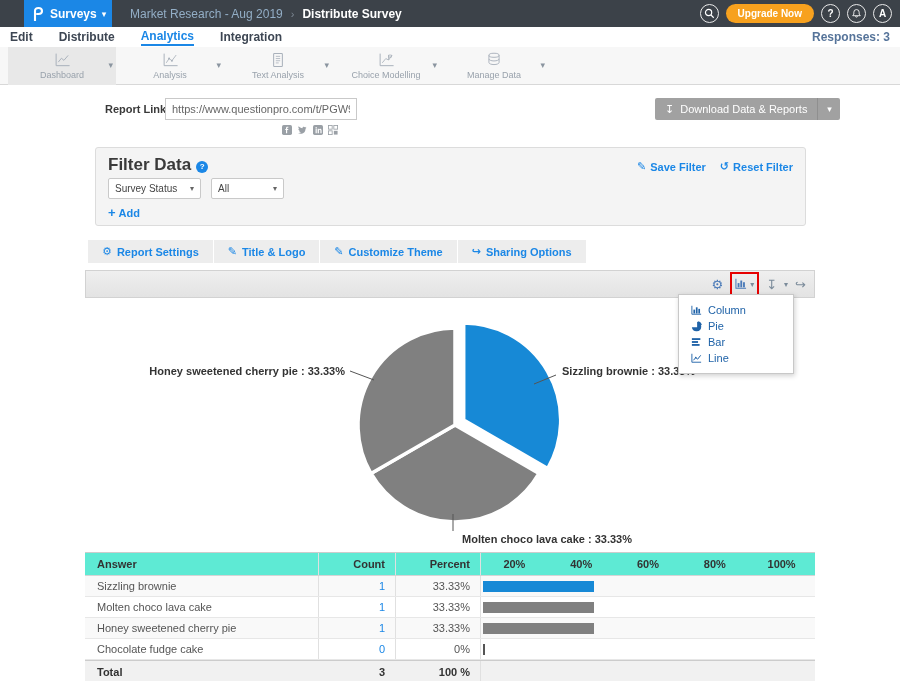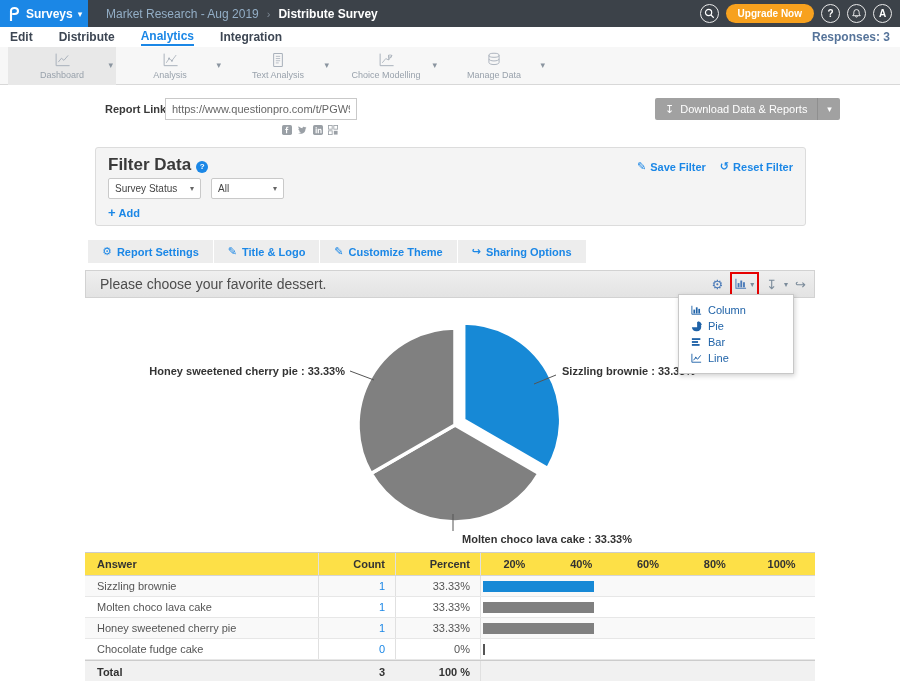--- a/index.html
+++ b/index.html
@@ -2,21 +2,21 @@
 <html><head>
 <meta charset="utf-8">
 <style>
   * { margin:0; padding:0; box-sizing:border-box; }
   body { background:#fff; }
   .screen {
     position:relative; width:900px; height:681px; overflow:hidden;
     font-family:"Liberation Sans","DejaVu Sans",sans-serif; background:#fff;
   }
   
-  .topbar { position:absolute; left:0; top:0; width:900px; height:27px; background:#3C4249; display:flex; align-items:center; }
+  .topbar { position:absolute; left:0; top:0; width:900px; height:27px; background:#3C4249; display:flex; align-items:center;padding-left:24px; }
   .logo-block { width:88px; height:27px; background:#1B87E6; display:flex; align-items:center; gap:5px; padding:0 8px; color:#fff; }
   .logo-glyph svg { display:block; }
   .logo-text { font-size:12px; font-weight:bold; color:#fff; }
   .logo-caret { font-size:9px; color:#fff; }
   .breadcrumb { display:flex; align-items:center; gap:8px; margin-left:18px; font-size:12px; }
   .bc-parent { color:#93AEC6; }
   .bc-sep { color:#7d8894; font-size:11px; }
   .bc-current { color:#fff; font-weight:bold; }
   .topbar-right { margin-left:auto; display:flex; align-items:center; gap:7px; padding-right:8px; }
   .circle-btn { width:19px; height:19px; border-radius:50%; border:1.5px solid #e9e9e9; color:#fff; font-size:10px; font-weight:bold;
@@ -74,21 +74,21 @@
   .mini-caret { font-size:8px; color:#7b8b9a; }
   .chart-svg { position:absolute; left:0; top:28px; }
   
   .type-menu { position:absolute; left:593px; top:24px; width:116px; background:#fff; border:1px solid #c8c8c8;
     box-shadow:1px 2px 5px rgba(0,0,0,0.18); padding:7px 0; z-index:5; }
   .menu-item { display:flex; align-items:center; gap:6px; padding:2px 6px 2px 12px; font-size:11px; color:#2063a8; cursor:pointer; }
   .menu-item svg { flex:0 0 auto; }
   
   .result-table { position:absolute; left:0; top:282px; width:730px; border-top:1px solid #cccccc; font-size:11px; }
   .t-row { display:flex; width:730px; }
-  .t-row.header { height:23px; background:#fde047; font-weight:bold; color:#333; border-bottom:1px solid #d5d5d5; }
+  .t-row.header { height:23px; background:#5eead4; font-weight:bold; color:#333; border-bottom:1px solid #d5d5d5; }
   .t-row.data { height:21px; border-bottom:1px solid #e7e7e7; color:#555; }
   .t-row.data:nth-child(even) { background:#f9f9f9; }
   .t-row.total { height:22px; background:#f1f1f1; border-top:1px solid #cccccc; font-weight:bold; color:#333; }
   .c-answer { width:233px; padding-left:12px; display:flex; align-items:center; }
   .c-count  { width:77px;  padding-right:10px; justify-content:flex-end; display:flex; align-items:center; border-left:1px solid #e0e0e0;padding-left:28px; }
   .c-pct    { width:85px;  padding-right:10px; justify-content:flex-end; display:flex; align-items:center; border-left:1px solid #e0e0e0; }
   .c-chart  { width:335px; border-left:1px solid #e0e0e0; display:flex; align-items:center; }
   .t-row.data .c-count { color:#1B87E6; }
   .t-row.total .c-count, .t-row.total .c-pct { border-left:none; color:#333; }
   .axis-cell { width:67px; text-align:center; }
@@ -270,21 +270,20 @@
       <span>Customize Theme</span>
     </div>
     <div class="tab">
       <span class="t-icon">↪</span>
       <span>Sharing Options</span>
     </div>
   </div>
 
   <div class="chart-panel">
     <div class="chart-header">
-      <span class="chart-title">Please choose your favorite dessert.</span>
       <div class="chart-tools">
         <span class="ct-icon">⚙</span>
         <span class="red-annotation">
           <span>
             <svg width="12" height="11" viewBox="0 0 14 13">
                 <path d="M1 1v11h12" stroke="#4a7ab8" fill="none" stroke-width="1.2"></path>
                 <rect x="3" y="6" width="2.2" height="5" fill="#4a7ab8"></rect>
                 <rect x="6.2" y="3" width="2.2" height="8" fill="#4a7ab8"></rect>
                 <rect x="9.4" y="5" width="2.2" height="6" fill="#4a7ab8"></rect>
               </svg>

